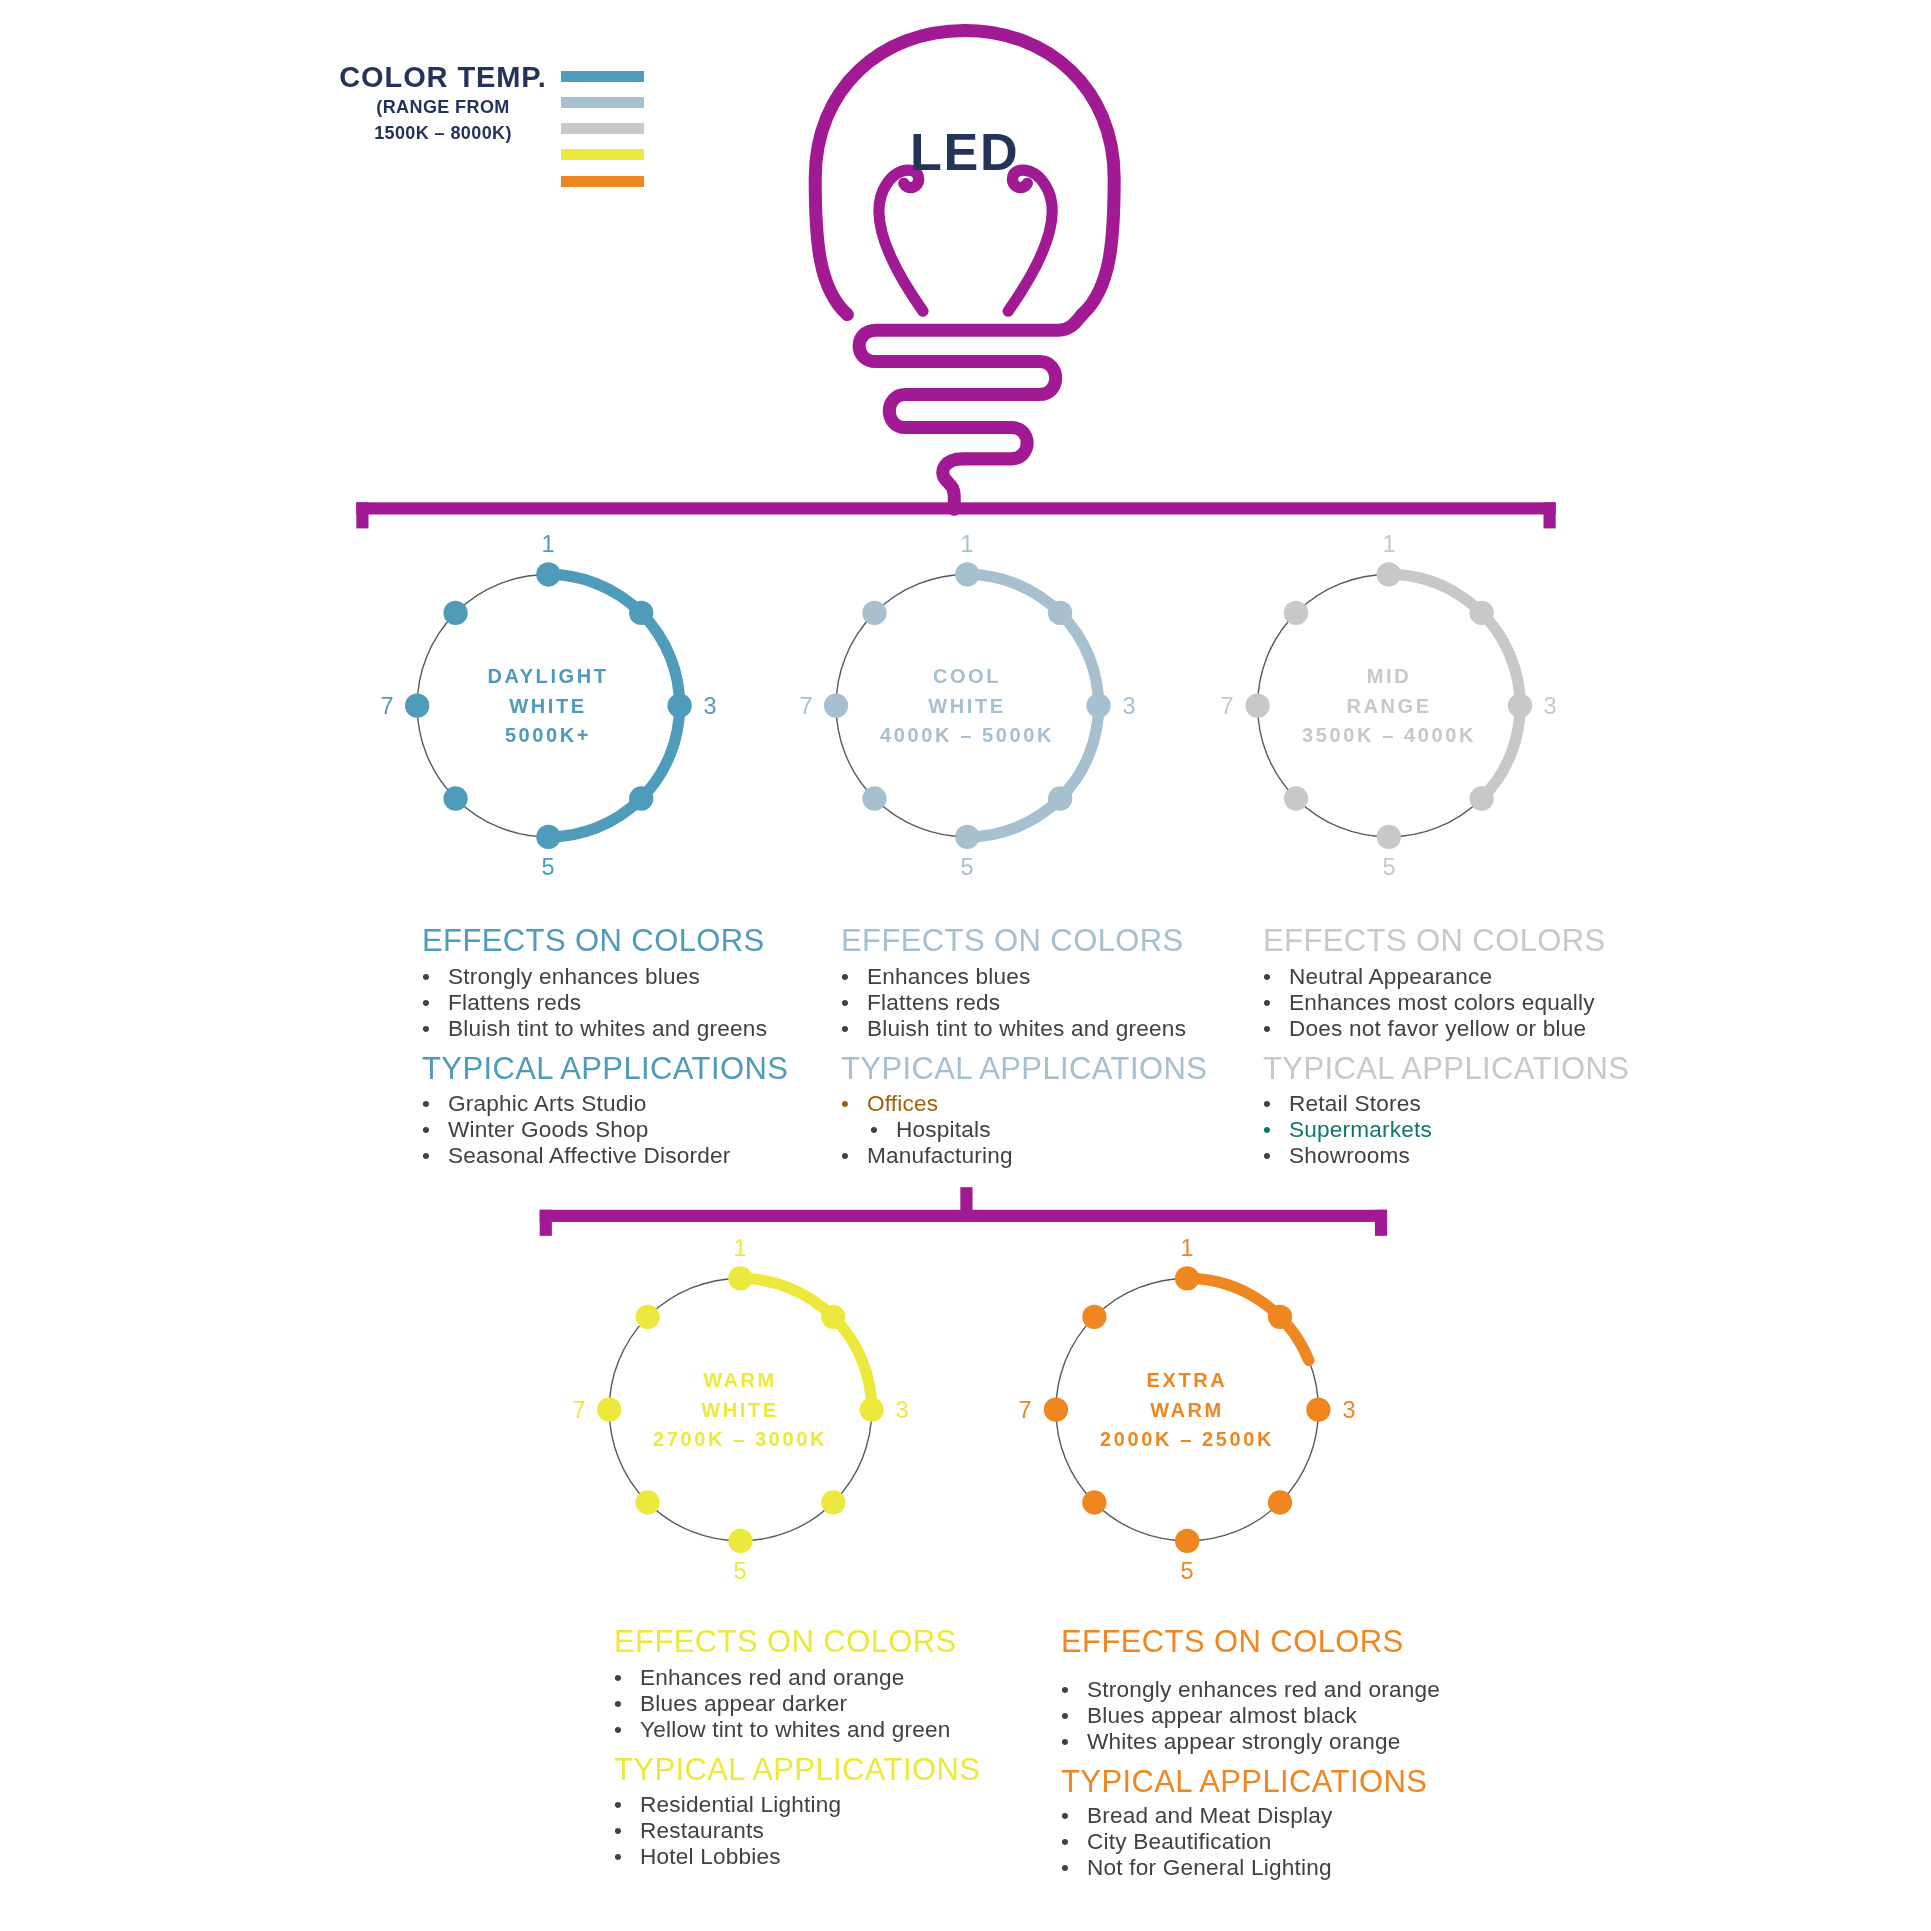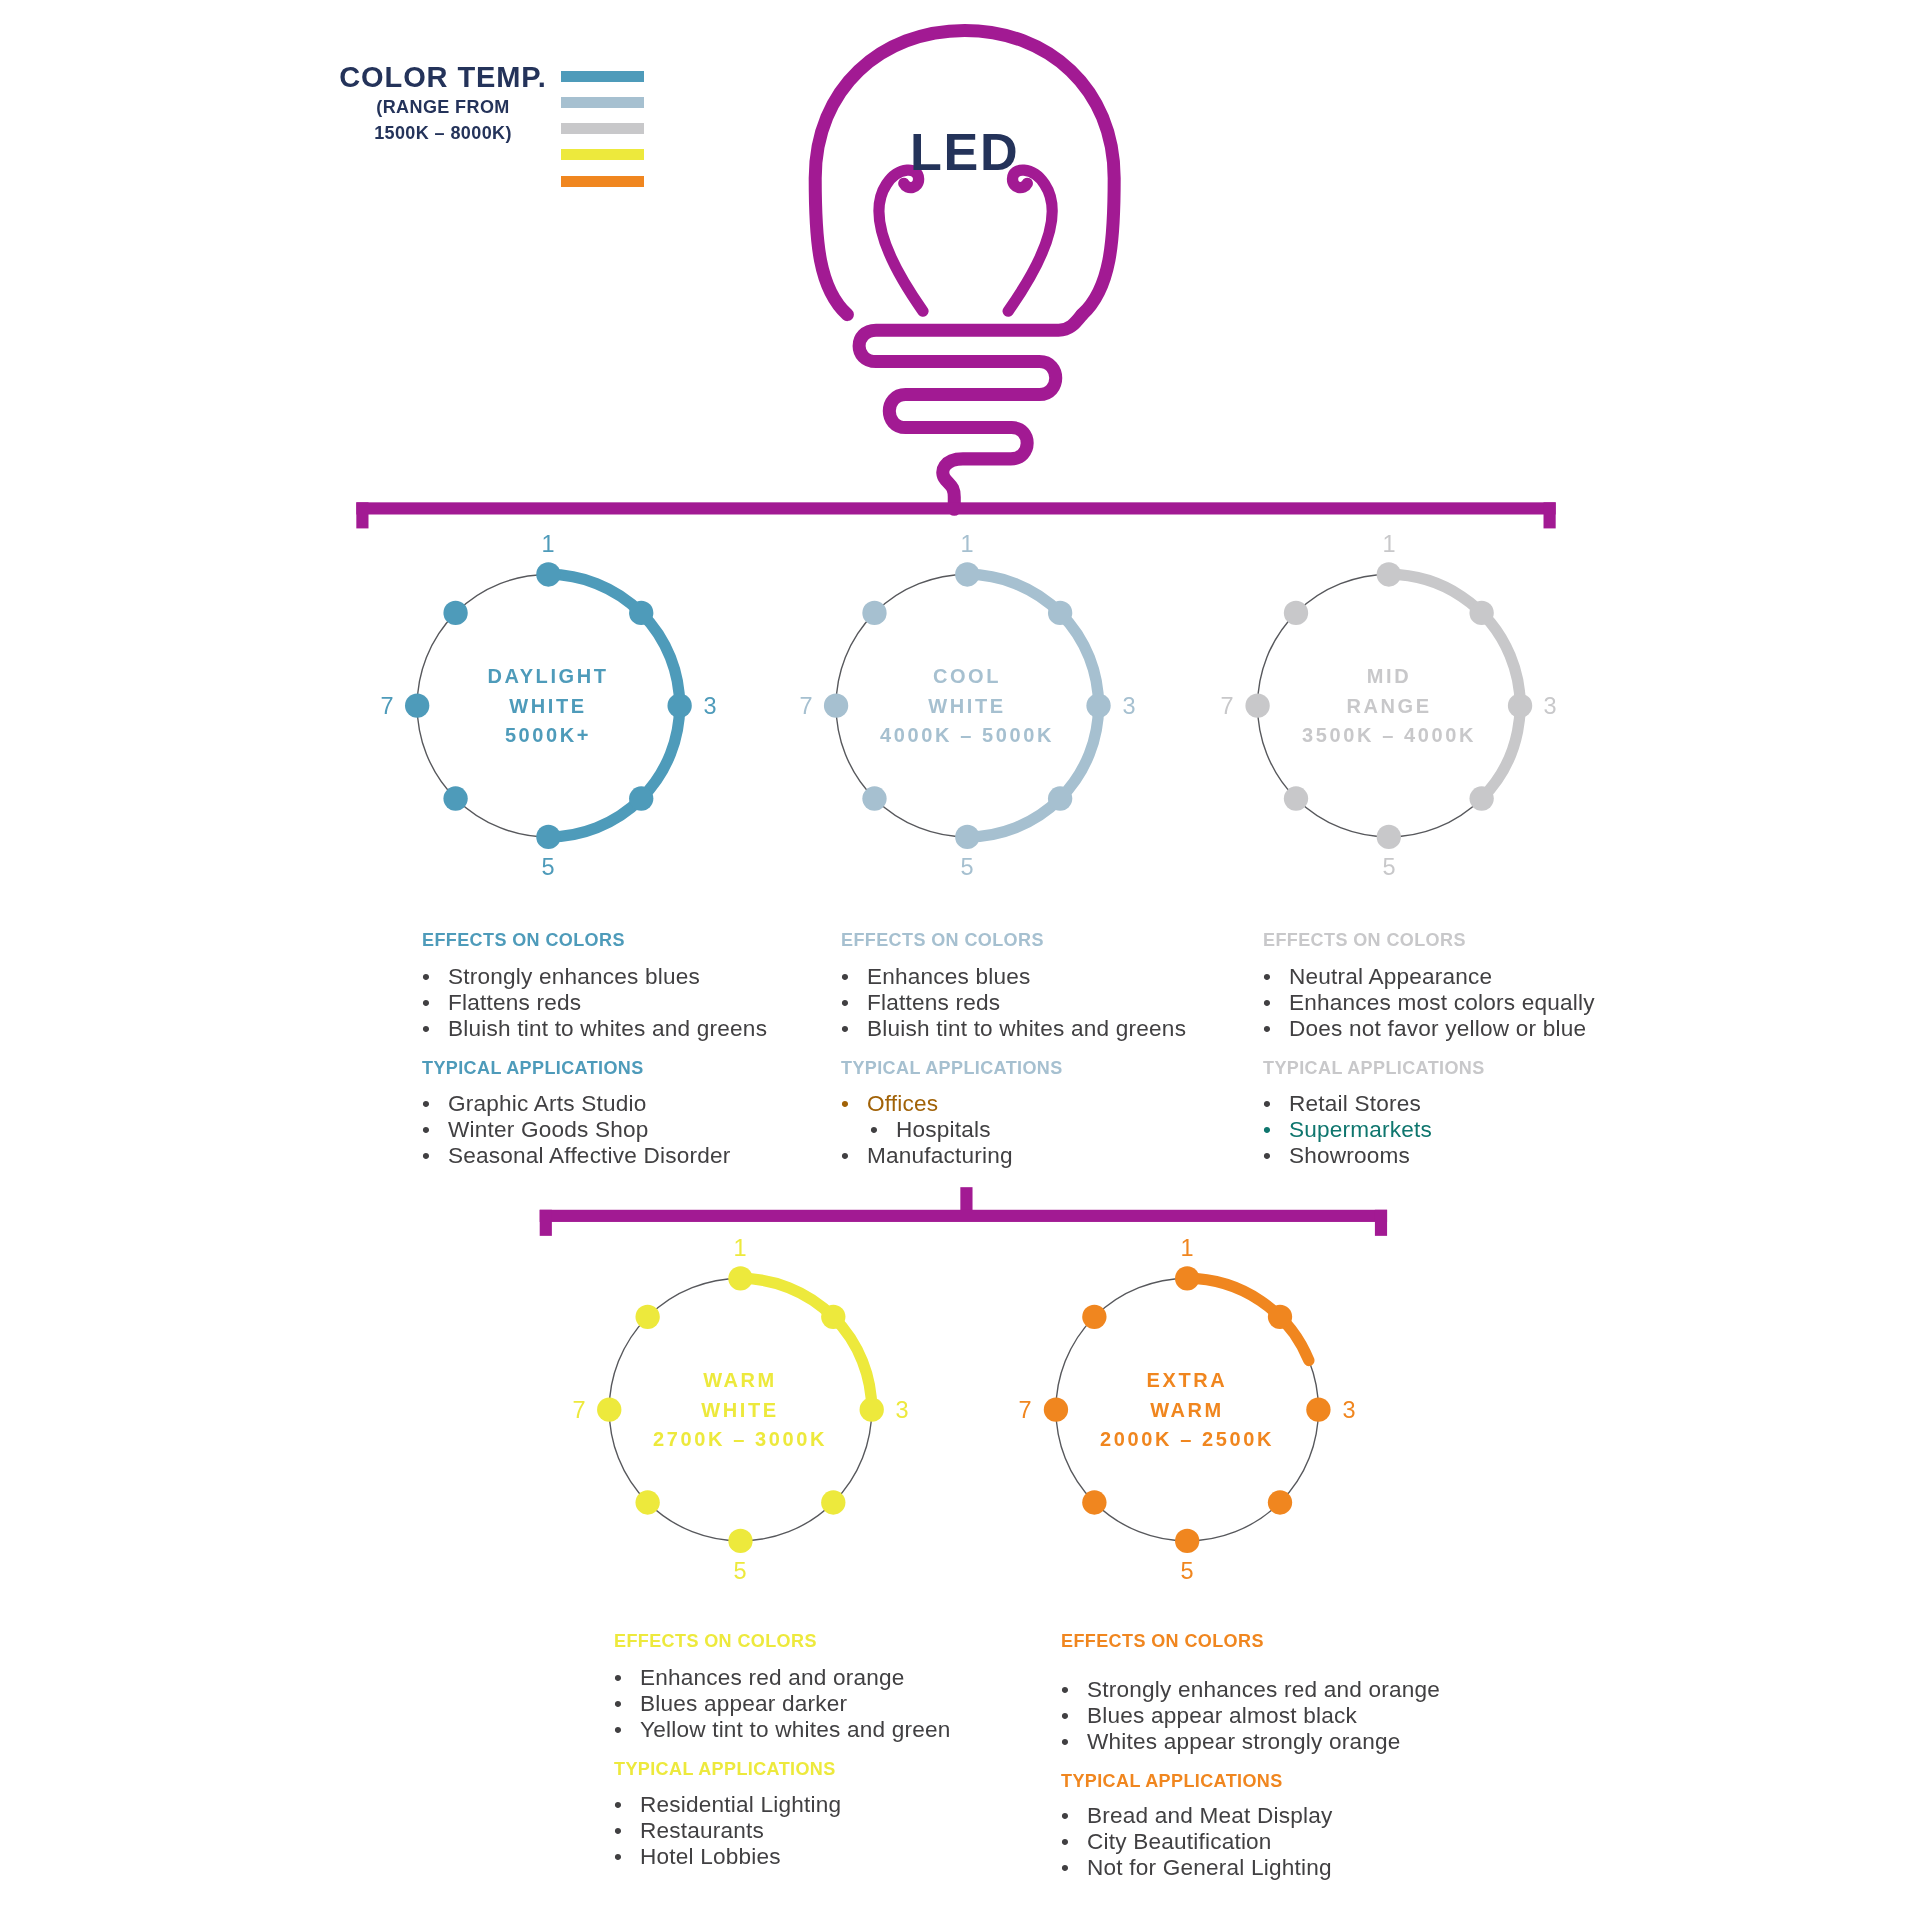--- a/index.html
+++ b/index.html
@@ -12,21 +12,21 @@
   .legend-title{font-size:29px;line-height:33px;font-weight:700;letter-spacing:0.9px;}
   .legend-sub{font-size:18px;line-height:26px;font-weight:700;letter-spacing:0.4px;}
   .swatch{position:absolute;left:561px;width:83px;height:11.3px;}
 
   .circle-label{position:absolute;transform:translate(-50%,-50%);text-align:center;
     font-weight:700;font-size:20px;letter-spacing:2.6px;line-height:29.5px;white-space:nowrap;}
   .tick-label{position:absolute;transform:translate(-50%,-50%);font-size:23.5px;
     font-weight:400;}
 
   .col{position:absolute;width:408px;}
-  .sec-title{font-size:18px;font-weight:700;letter-spacing:0.4px;line-height:29.5px;margin-bottom:8.7px;}
+  .sec-title{font-size:31px;font-weight:400;letter-spacing:0.4px;line-height:29.5px;margin-bottom:8.7px;}
   .sec-title.apps{margin-top:12px;margin-bottom:7px;}
   .bullet{font-size:22.6px;line-height:26px;letter-spacing:0.2px;}
   .bullet .dot{display:inline-block;width:26px;}
 </style>
 </head>
 <body>
 
 <svg id="gfx" width="1932" height="1932" viewBox="0 0 2223 2223">
 
   <g>

